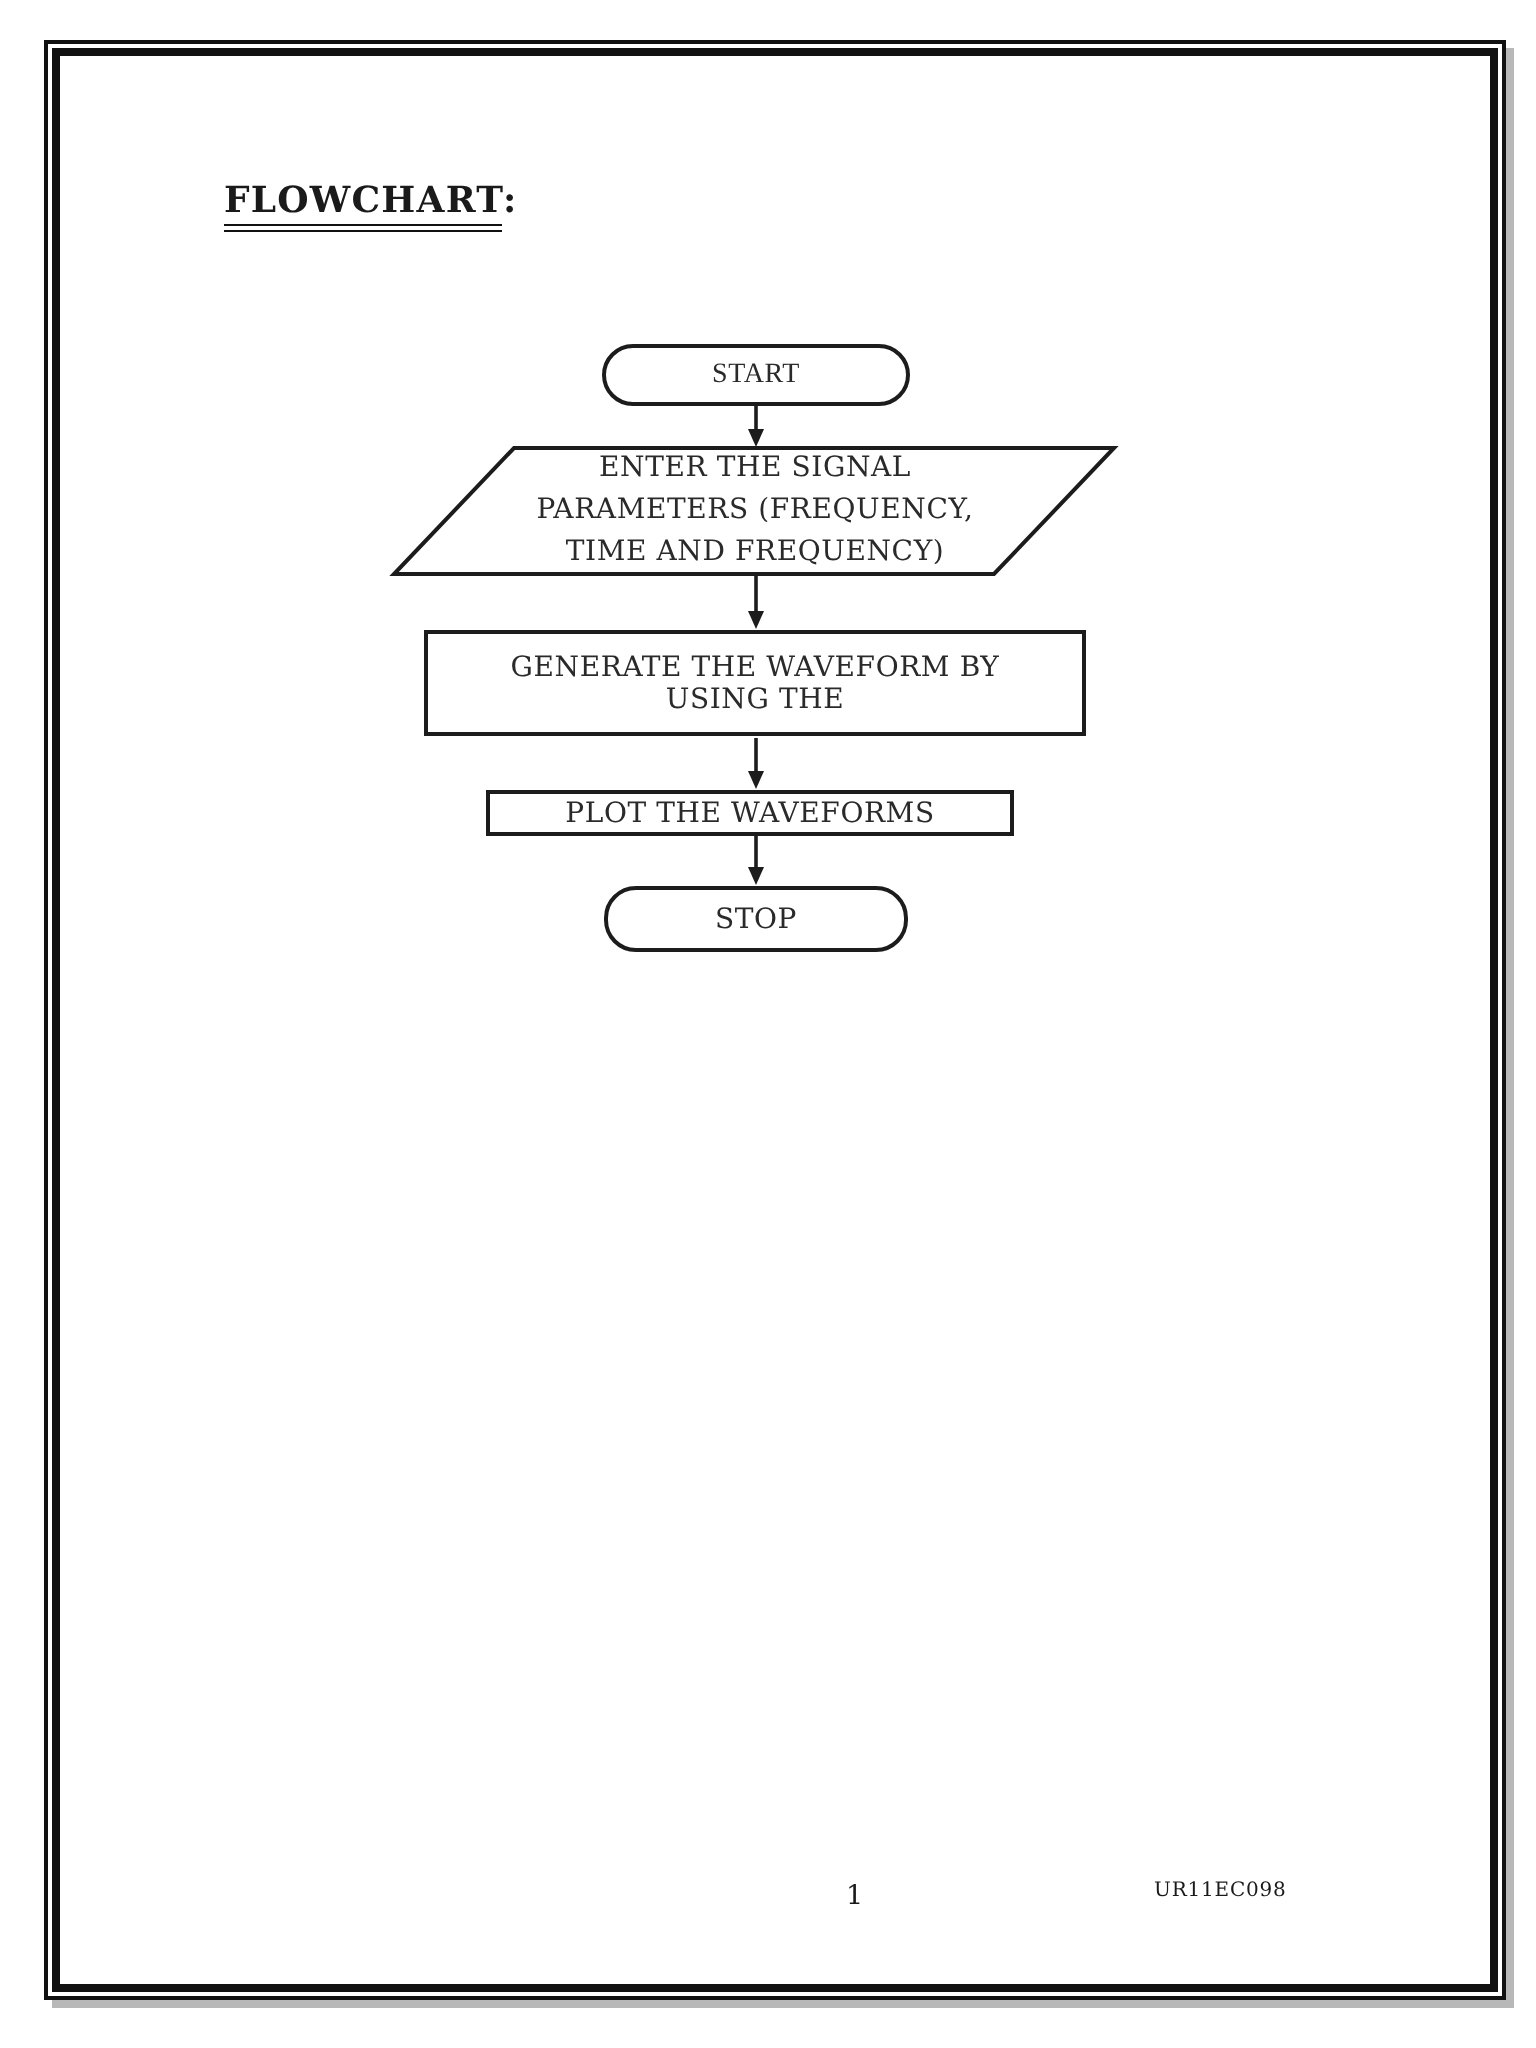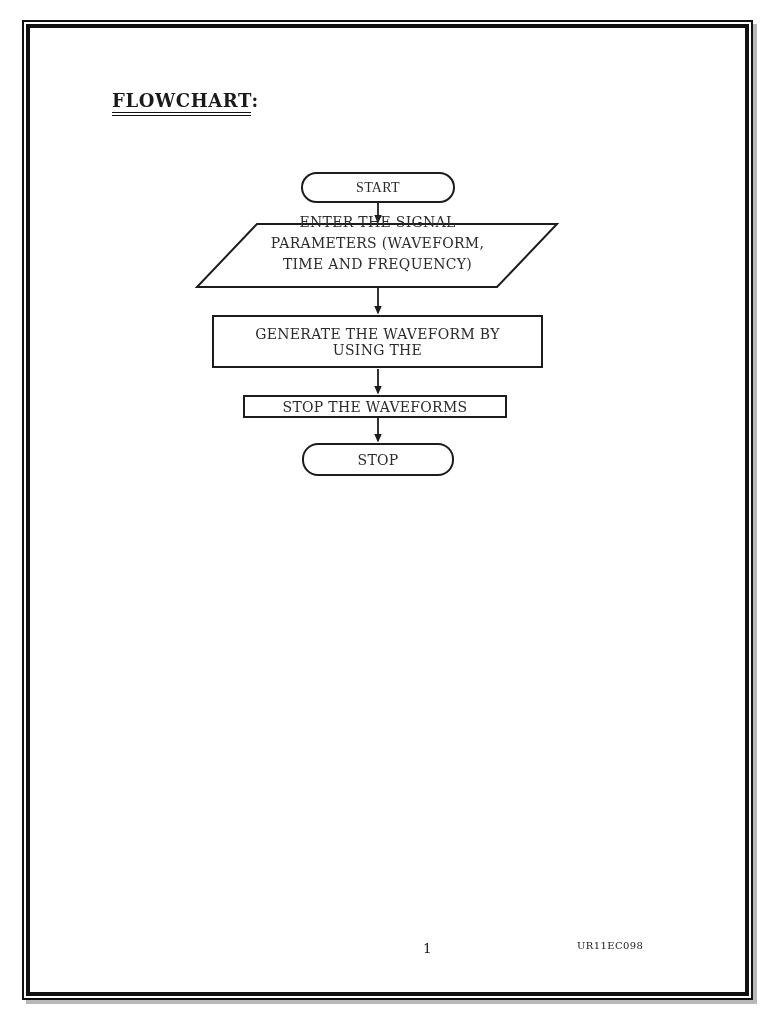--- a/index.html
+++ b/index.html
@@ -55,21 +55,21 @@
     color: #2a2a2a;
   }
   .terminator {
     border: 2px solid #1c1c1c;
     border-radius: 16px;
   }
   .node-start { left: 301px; top: 172px; width: 154px; height: 31px; font-family: Liberation Serif, serif; }
   .node-stop  { left: 302px; top: 443px; width: 152px; height: 33px; }
 
   .io-text {
-    left: 197px; top: 212px; width: 361px; height: 63px;
+    left: 197px; top: 224px; width: 361px; height: 63px;
     flex-direction: column;
     line-height: 21px;
     background: transparent;
   }
 
   .process {
     border: 2px solid #1c1c1c;
     flex-direction: column;
   }
   .node-generate {
@@ -120,30 +120,30 @@
       <line x1="378" y1="369" x2="378" y2="386" stroke="#1c1c1c" stroke-width="1.8" marker-end="url(#arrowhead)"></line>
       <line x1="378" y1="418" x2="378" y2="434" stroke="#1c1c1c" stroke-width="1.8" marker-end="url(#arrowhead)"></line>
     </svg>
 
     <div class="node terminator node-start">
       <span>START</span>
     </div>
 
     <div class="node io-text">
       <span>ENTER THE SIGNAL</span>
-      <span>PARAMETERS (WAVEFORM,</span>
+      <span>PARAMETERS (FREQUENCY,</span>
       <span>TIME AND FREQUENCY)</span>
     </div>
 
     <div class="node process node-generate">
       <span>GENERATE THE WAVEFORM BY USING THE</span>
     </div>
 
     <div class="node process node-plot">
-      <span>STOP THE WAVEFORMS</span>
+      <span>PLOT THE WAVEFORMS</span>
     </div>
 
     <div class="node terminator node-stop">
       <span>STOP</span>
     </div>
 
   </div>
 
   <span class="footer-page-number">1</span>
   <span class="footer-doc-code">UR11EC098</span>

